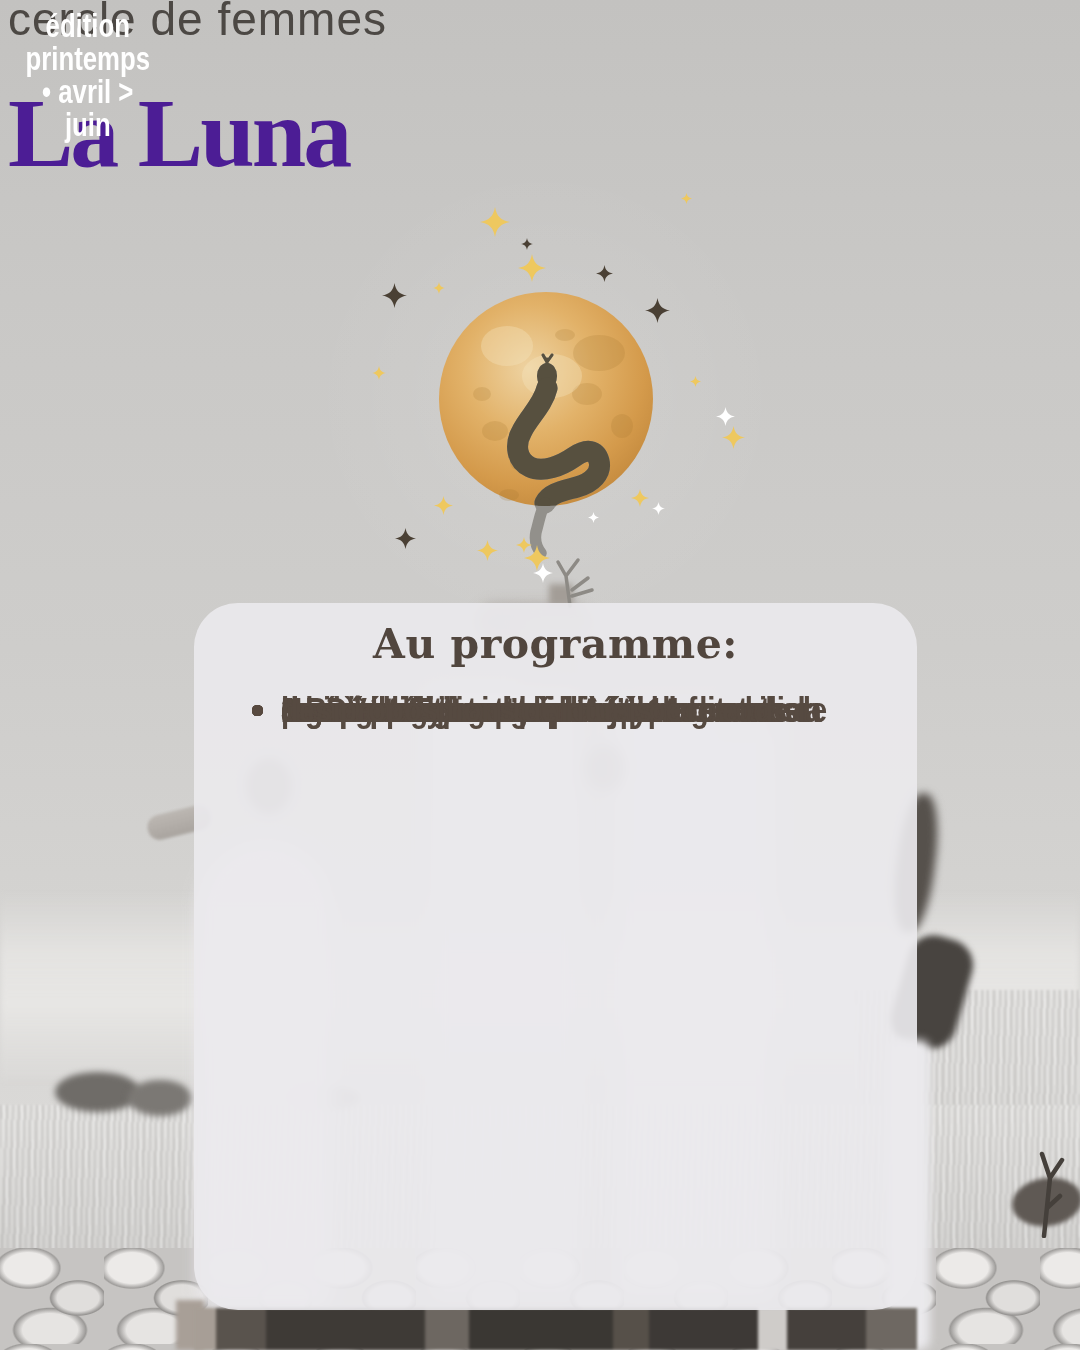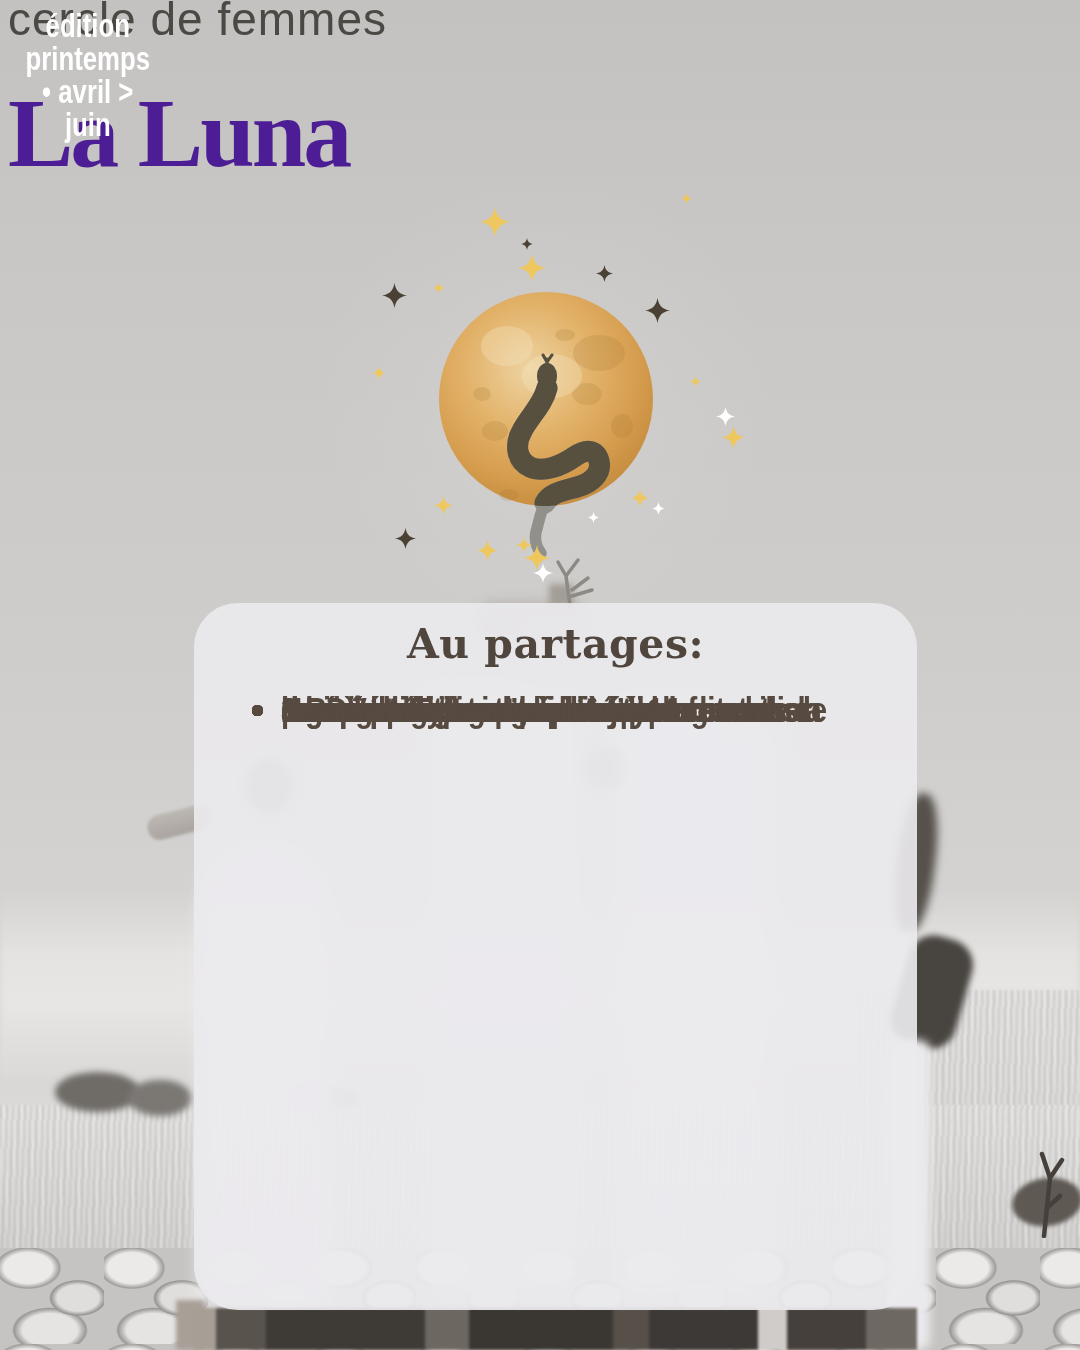--- a/index.html
+++ b/index.html
@@ -269,21 +269,21 @@
 
   <div class="hero">
     <div class="title">La Luna</div>
     <div class="subtitle">cercle de femmes</div>
     <div class="tagline-wrap">
         <span class="tagline">édition printemps • avril &gt; juin</span>
       </div>
   </div>
 
   <div class="card">
-    <div class="prog-heading">Au partages:</div>
+    <div class="prog-heading">Au programme:</div>
     <ul class="program-list">
         <li>
           <div class="lt">
             <div>6 RDV en ligne d’avril à juin</div>
           </div>
         </li>
         <li>
           <div class="lt">
             <div>1 groupe intimiste limité à 14 femmes</div>
           </div>

